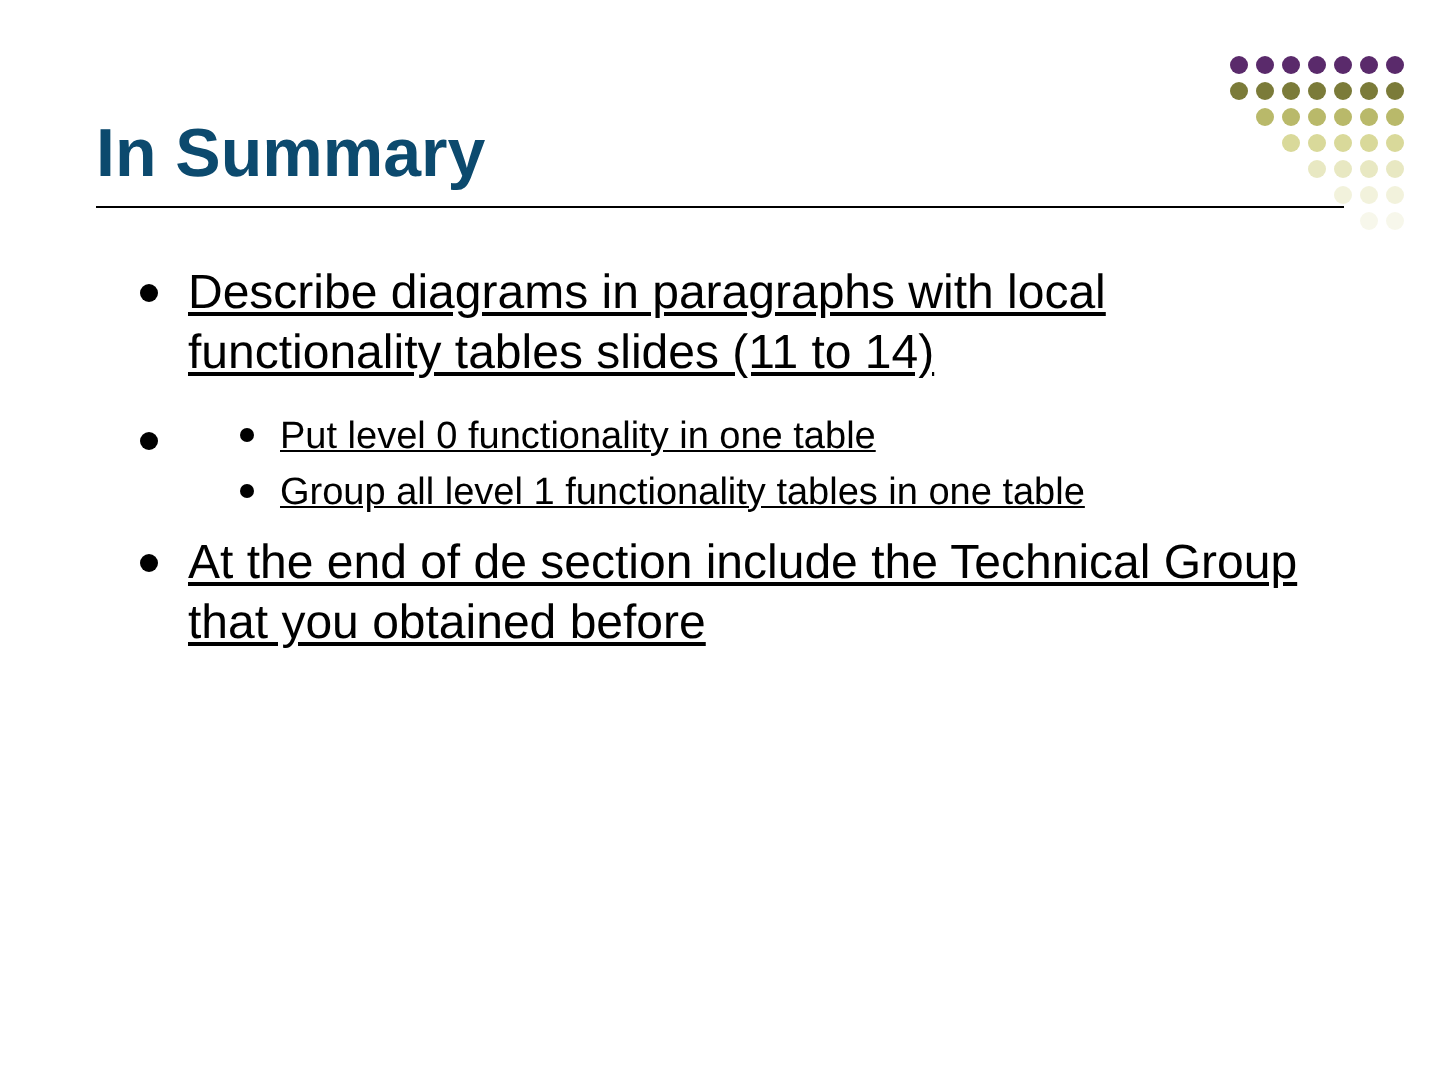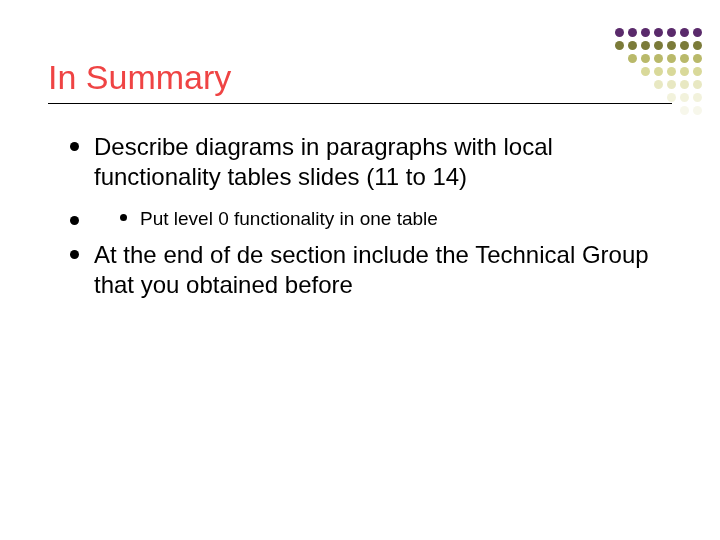--- a/index.html
+++ b/index.html
@@ -27,40 +27,41 @@
   .dot {
     width: 9px;
     height: 9px;
     border-radius: 50%;
   }
   .slide {
     padding: 58px 48px 0 48px;
   }
   .title {
     font-size: 34px;
-    font-weight: normal;
-    color: #ef4444;
+    font-weight: bold;
+    color: #0c4a6e;
     margin-bottom: 6px;
   }
   .rule {
     height: 1px;
     background: #000;
     margin-bottom: 28px;
   }
   ul.top {
     list-style: none;
     padding-left: 22px;
   }
   ul.top > li {
     position: relative;
     font-size: 24px;
     color: #000;
     line-height: 1.25;
     margin-bottom: 8px;
     padding-left: 24px;
+    text-decoration: underline;
   }
   ul.top > li::before {
     content: "";
     position: absolute;
     left: 0;
     top: 10px;
     width: 9px;
     height: 9px;
     border-radius: 50%;
     background: #000;
@@ -145,17 +146,18 @@
 
 <div class="slide">
   <h1 class="title">In Summary</h1>
   <div class="rule"></div>
 
   <ul class="top">
     <li>Describe diagrams in paragraphs with local functionality tables slides (11 to 14)</li>
     <li>
       <ul class="sub">
         <li>Put level 0 functionality in one table</li>
+        <li>Group all level 1 functionality tables in one table</li>
       </ul>
     </li>
     <li>At the end of de section include the Technical Group that you obtained before</li>
   </ul>
 </div>
 
 </body></html>

